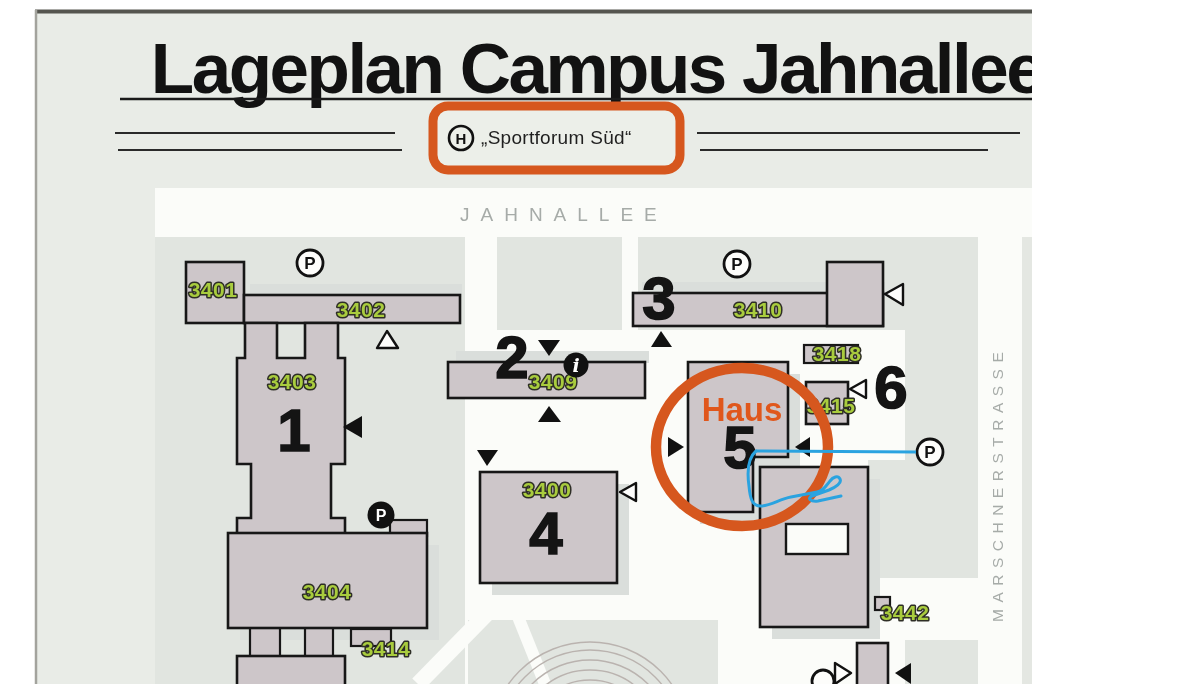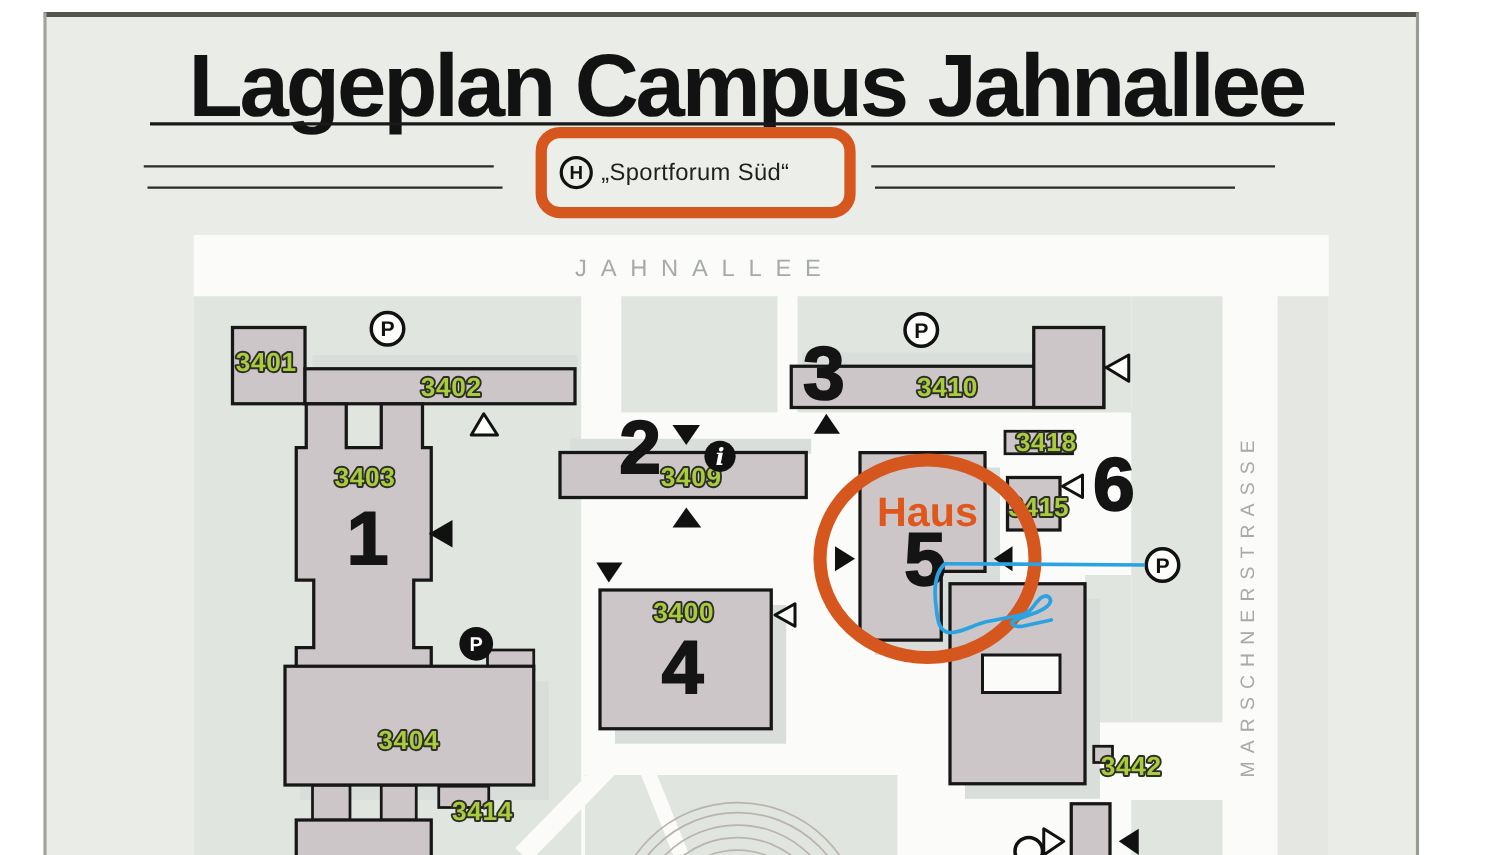--- a/index.html
+++ b/index.html
@@ -1,16 +1,16 @@
 <!DOCTYPE html>
 <html><head>
 <meta charset="utf-8">
 <style>
   html,body{margin:0;padding:0;background:#ffffff;}
-  .stage{position:relative;width:1200px;height:684px;background:#ffffff;overflow:hidden;
+  .stage{position:relative;width:1032px;height:684px;background:#ffffff;overflow:hidden;
          font-family:"Liberation Sans",sans-serif;}
   svg{position:absolute;left:0;top:0;}
   text{font-family:"Liberation Sans",sans-serif;}
   .title-text{font-size:71px;font-weight:bold;letter-spacing:-2.5px;fill:#121212;}
   .subtitle-text{font-size:19px;fill:#1f1f1f;letter-spacing:0.3px;}
   .h-glyph{font-size:15px;font-weight:bold;fill:#111;}
   .street-h{font-size:19px;letter-spacing:11px;fill:#a6aba8;}
   .street-v{font-size:15.5px;letter-spacing:6.5px;fill:#a6aba8;}
   .bld{fill:#cdc6c9;stroke:#171717;stroke-width:2.6px;}
   .bld-thin{fill:#cdc6c9;stroke:#171717;stroke-width:2.2px;}

